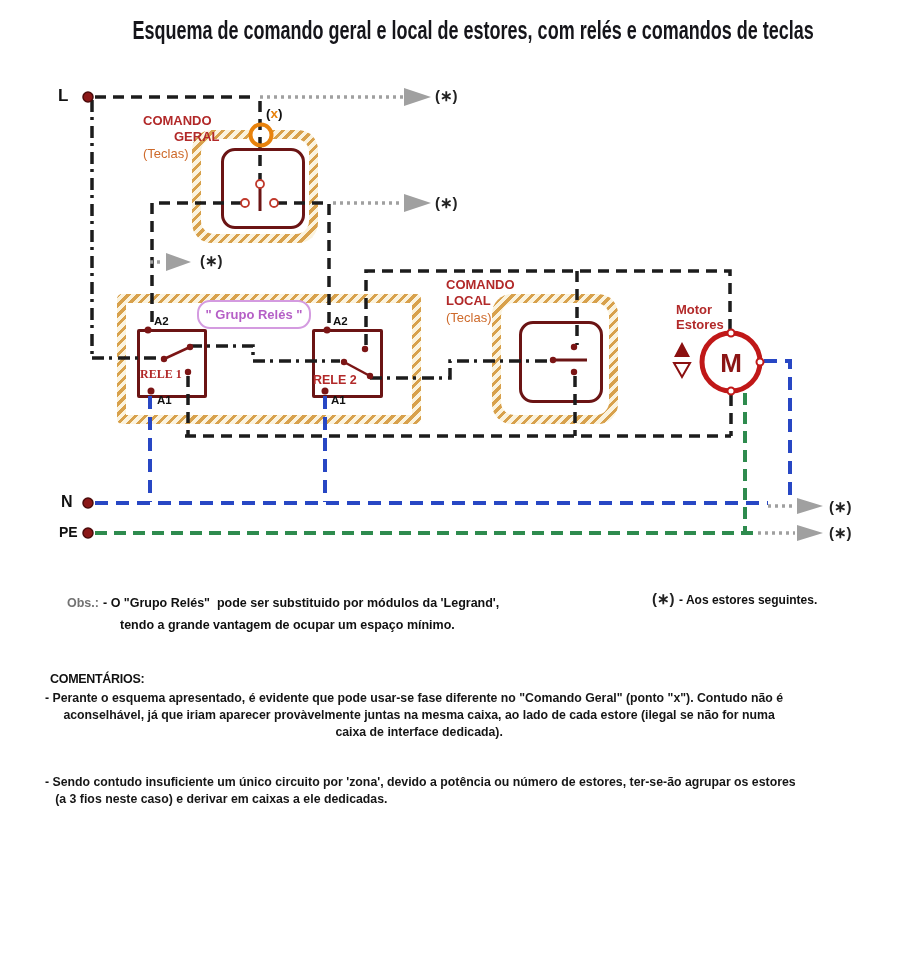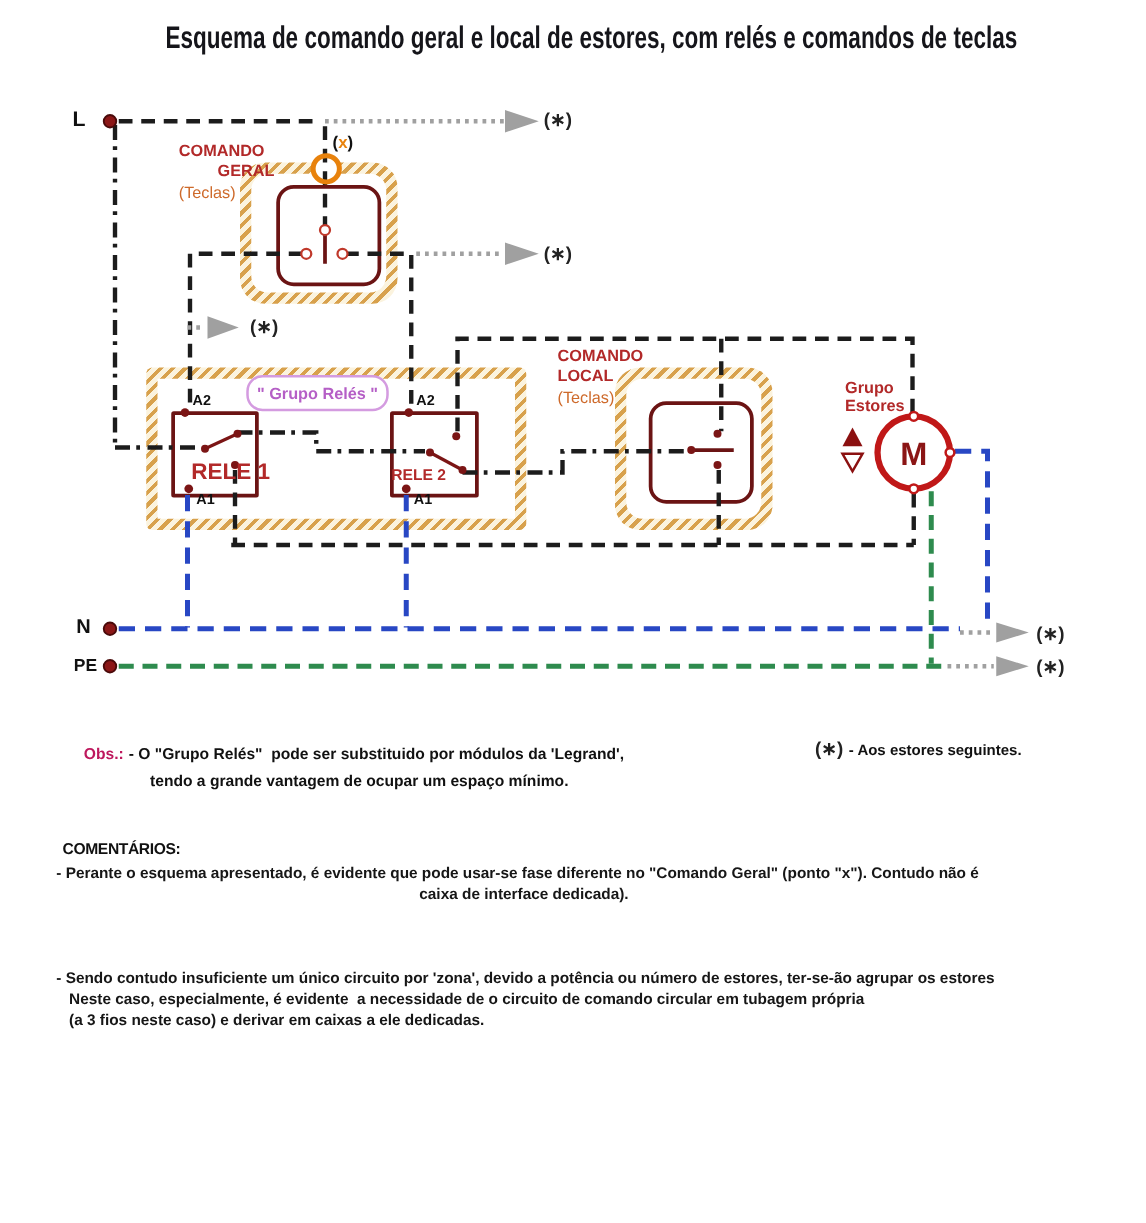--- a/index.html
+++ b/index.html
@@ -174,50 +174,50 @@
   <div class="lbl star" style="left:435px;top:87px;">(∗)</div>
   <div class="lbl star" style="left:435px;top:194px;">(∗)</div>
   <div class="lbl star" style="left:200px;top:252px;">(∗)</div>
   <div class="lbl star" style="left:829px;top:498px;">(∗)</div>
   <div class="lbl star" style="left:829px;top:524px;">(∗)</div>
 
   <div class="pill">
       <span>" Grupo Relés "</span>
     </div>
 
-  <div class="lbl crimson" style="left:153px;top:367px;font-size:18px;">RELE 1</div>
+  <div class="lbl crimson" style="left:140px;top:367px;font-size:12px;font-family:Liberation Serif, serif;">RELE 1</div>
   <div class="lbl" style="left:154px;top:315px;font-size:11.5px;">A2</div>
   <div class="lbl" style="left:157px;top:394px;font-size:11.5px;">A1</div>
 
   <div class="lbl crimson" style="left:313px;top:373px;font-size:12.5px;">RELE 2</div>
   <div class="lbl" style="left:333px;top:315px;font-size:11.5px;">A2</div>
   <div class="lbl" style="left:331px;top:394px;font-size:11.5px;">A1</div>
 
   <div class="lbl crimson" style="left:446px;top:277px;font-size:13px;">COMANDO</div>
   <div class="lbl crimson" style="left:446px;top:293px;font-size:13px;">LOCAL</div>
   <div class="lbl teclas" style="left:446px;top:310px;">(Teclas)</div>
 
-  <div class="lbl crimson" style="left:676px;top:302px;font-size:13px;">Grupo</div>
+  <div class="lbl crimson" style="left:676px;top:302px;font-size:13px;">Motor</div>
   <div class="lbl crimson" style="left:676px;top:317px;font-size:13px;">Estores</div>
 
-  <div class="note" style="left:67px;top:596px;color:#be185d;">Obs.:</div>
+  <div class="note" style="left:67px;top:596px;color:#737373;">Obs.:</div>
   <div class="note" style="left:103px;top:596px;">- O "Grupo Relés"  pode ser substituido por módulos da 'Legrand',</div>
   <div class="note" style="left:120px;top:618px;">tendo a grande vantagem de ocupar um espaço mínimo.</div>
 
   <div class="lbl" style="left:652px;top:590px;">
     <span class="star">(∗)</span>
     <span style="font-size:12px;">- Aos estores seguintes.</span>
   </div>
 
   <div class="note" style="left:50px;top:672px;letter-spacing:-0.3px;">COMENTÁRIOS:</div>
 
   <div class="abs" style="left:45px;top:690px;text-align:center;">
     <div class="cline">- Perante o esquema apresentado, é evidente que pode usar-se fase diferente no "Comando Geral" (ponto "x"). Contudo não é</div>
+    <div class="cline">   aconselhável, já que iriam aparecer provàvelmente juntas na mesma caixa, ao lado de cada estore (ilegal se não for numa</div>
     <div class="cline">   caixa de interface dedicada).</div>
   </div>
 
   <div class="abs" style="left:45px;top:774px;">
     <div class="cline">- Sendo contudo insuficiente um único circuito por 'zona', devido a potência ou número de estores, ter-se-ão agrupar os estores</div>
-    <div class="cline">   Neste caso, especialmente, é evidente  a necessidade de o circuito de comando circular em tubagem própria</div>
     <div class="cline">   (a 3 fios neste caso) e derivar em caixas a ele dedicadas.</div>
   </div>
 
 </div>
 
 </body></html>

